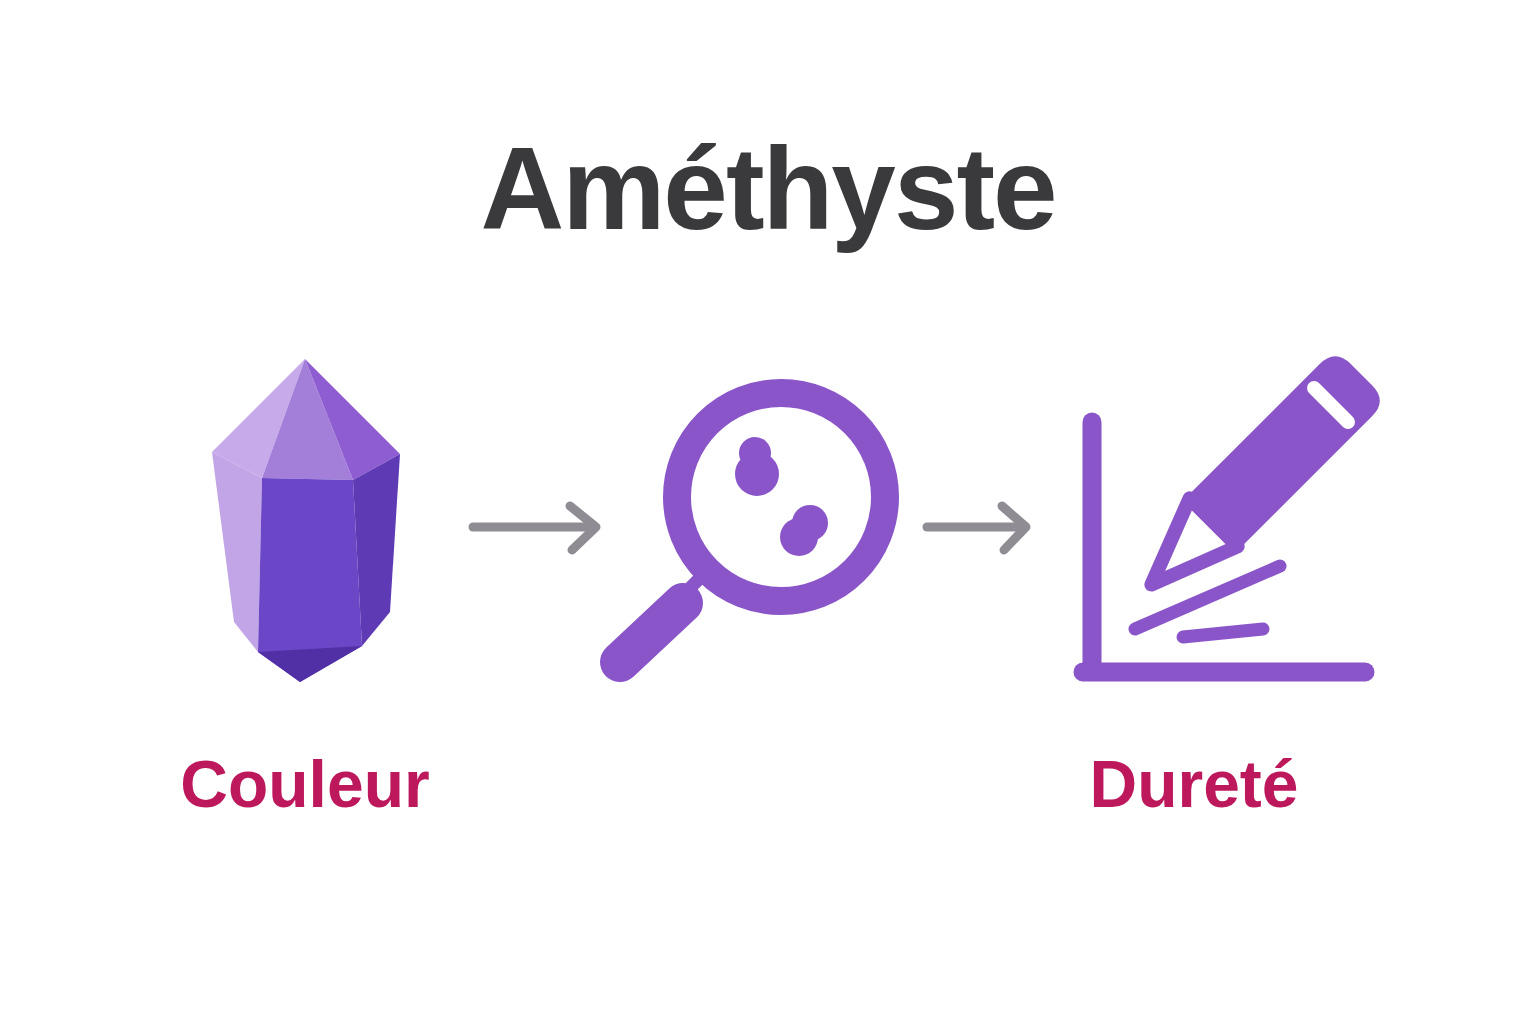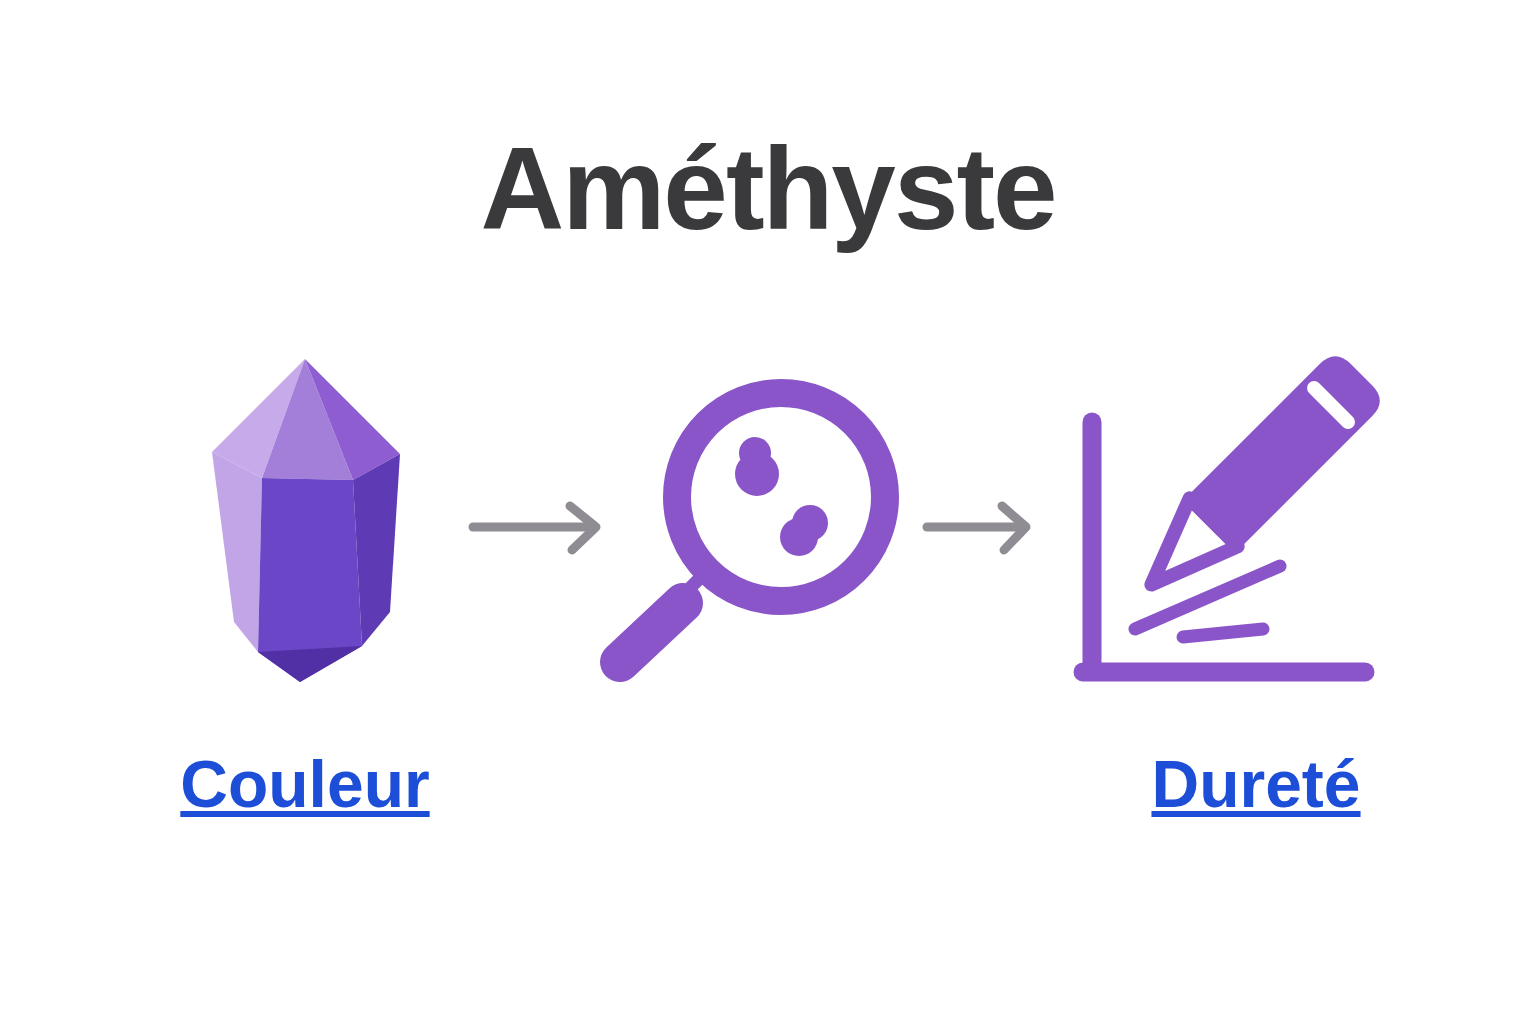--- a/index.html
+++ b/index.html
@@ -32,26 +32,25 @@
   .arrow { position: absolute; }
   .arrow-1 { left: 460px; top: 450px; width: 150px; height: 85px; }
   .arrow-2 { left: 915px; top: 450px; width: 125px; height: 85px; }
   .step-label {
     position: absolute;
     top: 712px;
     transform: translateX(-50%);
     white-space: nowrap;
     font-size: 66px;
     font-weight: 700;
-    color: #1d4ed8;
-    text-decoration: underline;
+    color: #be185d;
   }
   .label-1 { left: 305px; }
   .label-2 { left: 765px; }
-  .label-3 { left: 1256px; }
+  .label-3 { left: 1194px; }
 </style>
 </head>
 <body>
 
 <div class="canvas">
 
   <h1 class="title">Améthyste</h1>
 
   <svg class="icon icon-crystal" viewBox="0 0 250 370">
     <polygon points="125,25 32,118 82,144" fill="#c7aaea"></polygon>

